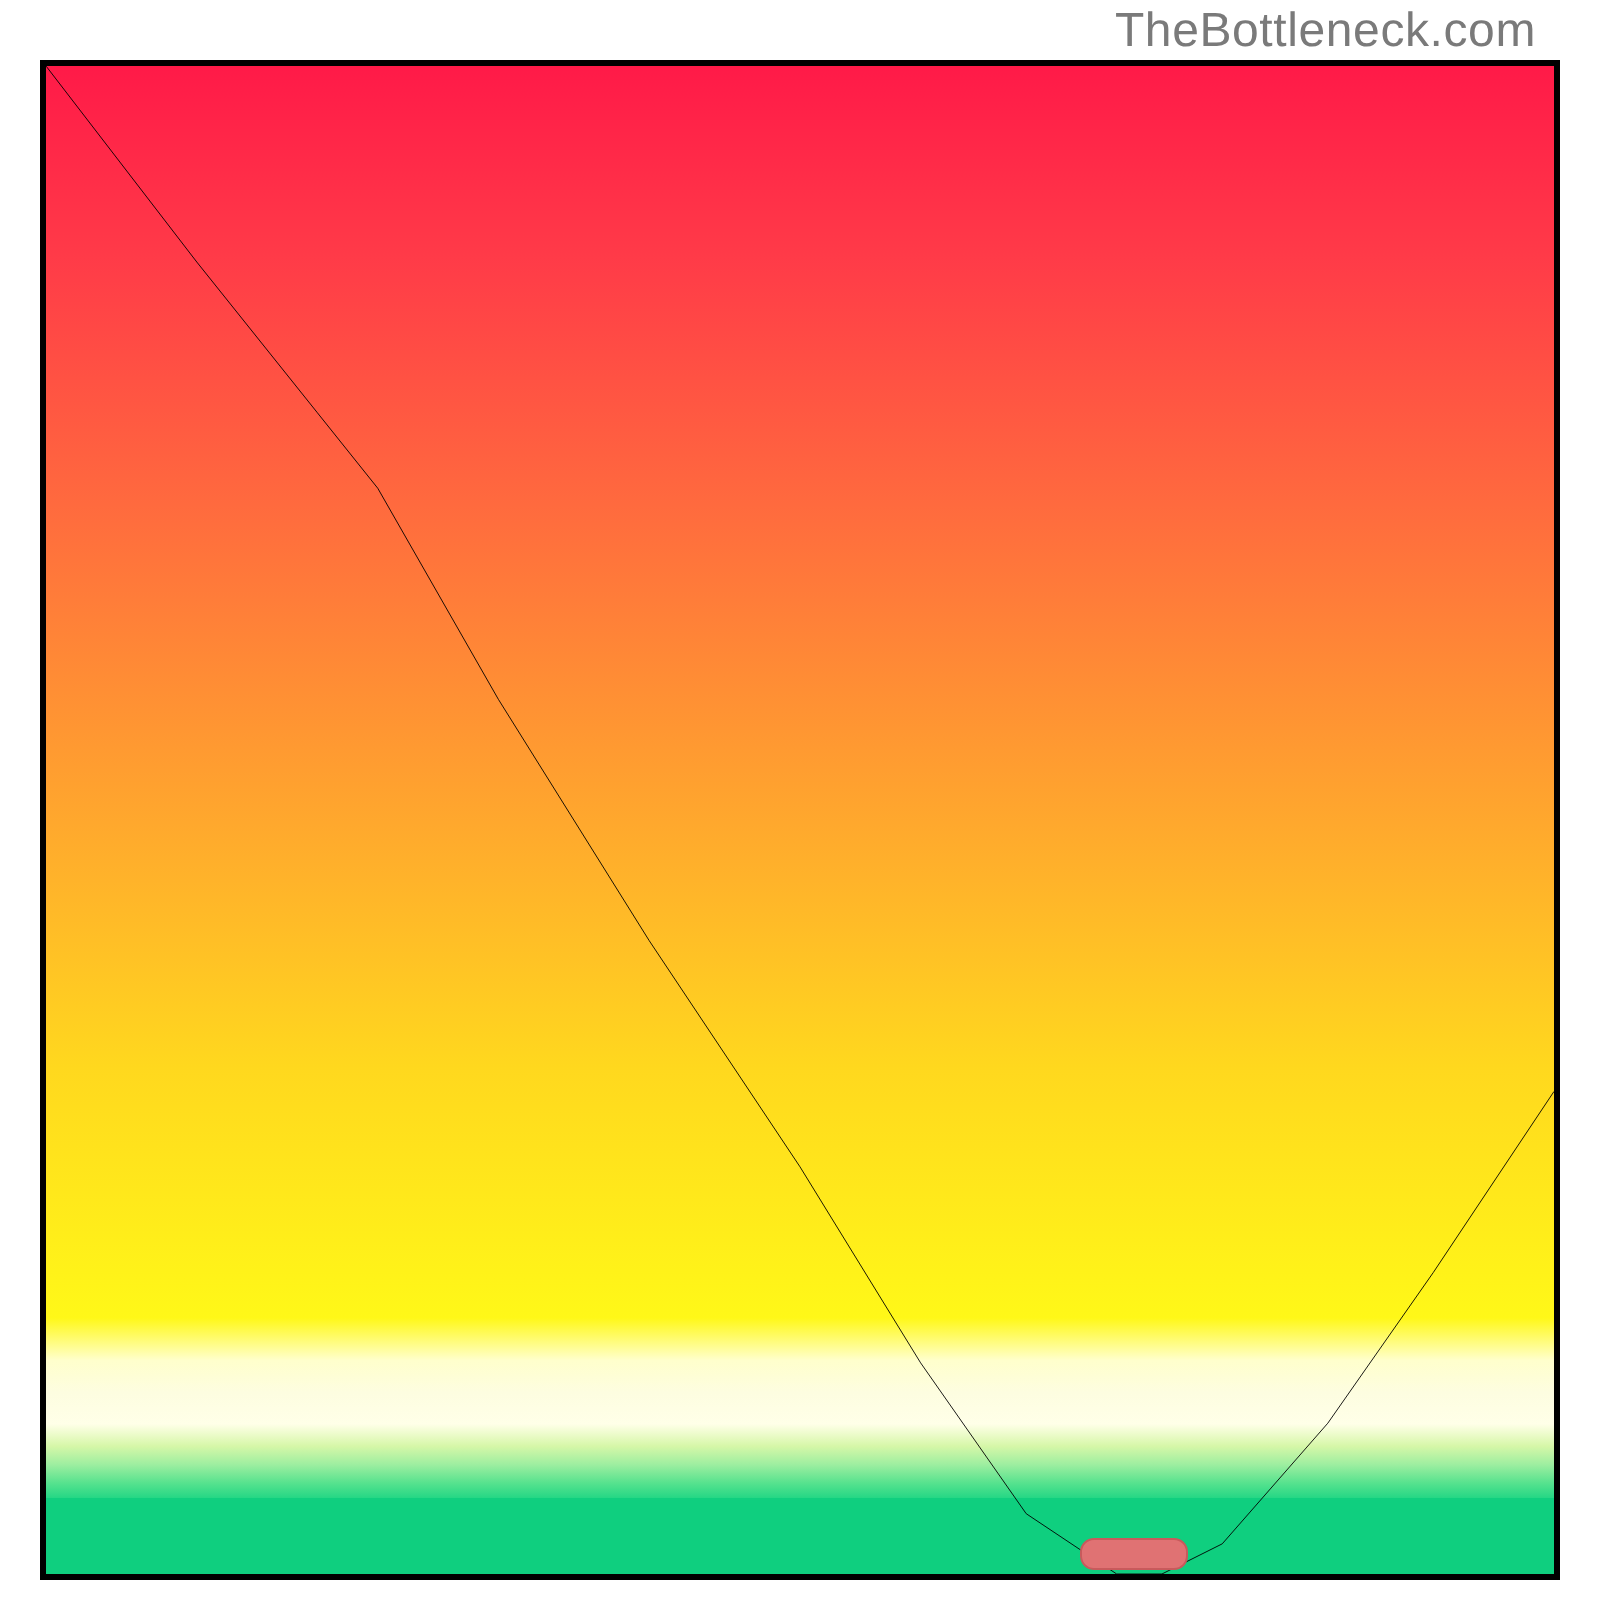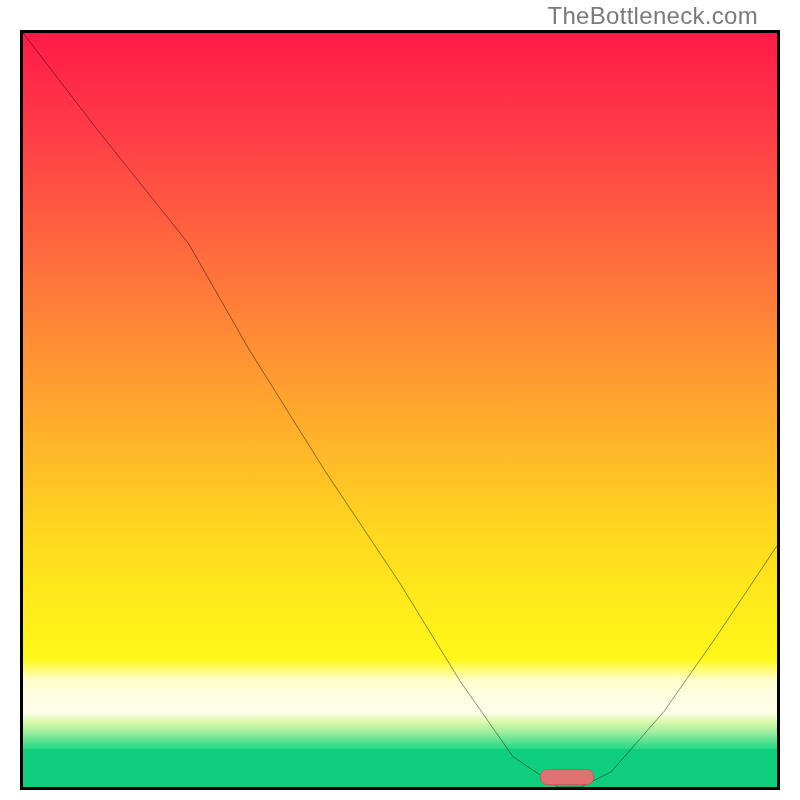--- a/index.html
+++ b/index.html
@@ -8,20 +8,21 @@
     width: 800px;
     height: 800px;
     background: #ffffff;
     overflow: hidden;
     font-family: Arial, Helvetica, sans-serif;
   }
   .stage {
     position: relative;
     width: 764px;
     height: 800px;
+    padding-left: 10px;
   }
   .watermark {
     position: absolute;
     top: 2px;
     right: 6px;
     font-size: 24px;
     font-weight: 500;
     color: #7a7a7a;
     letter-spacing: 0.3px;
   }

